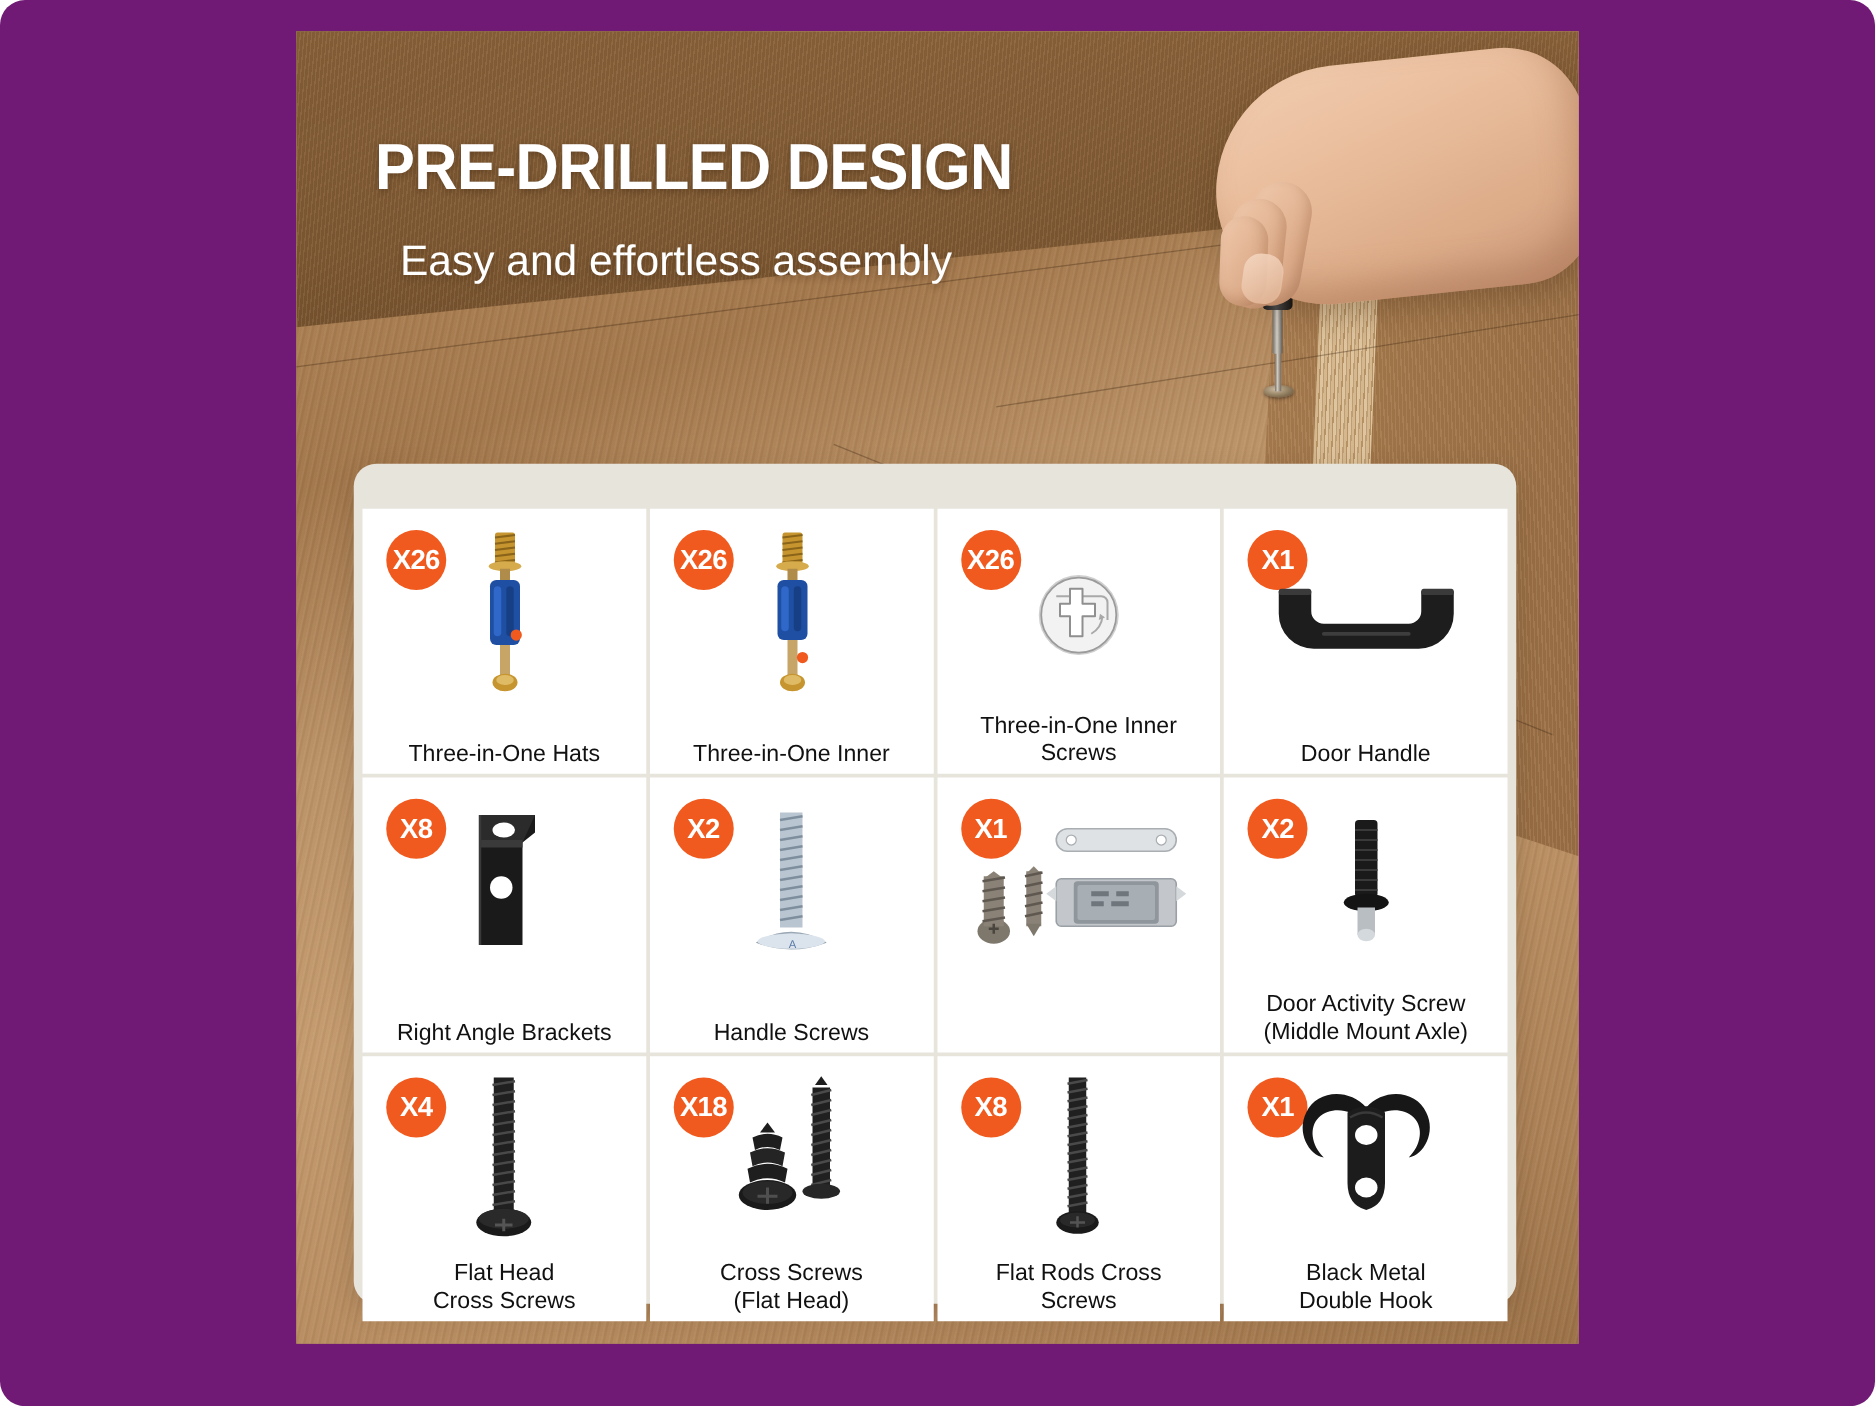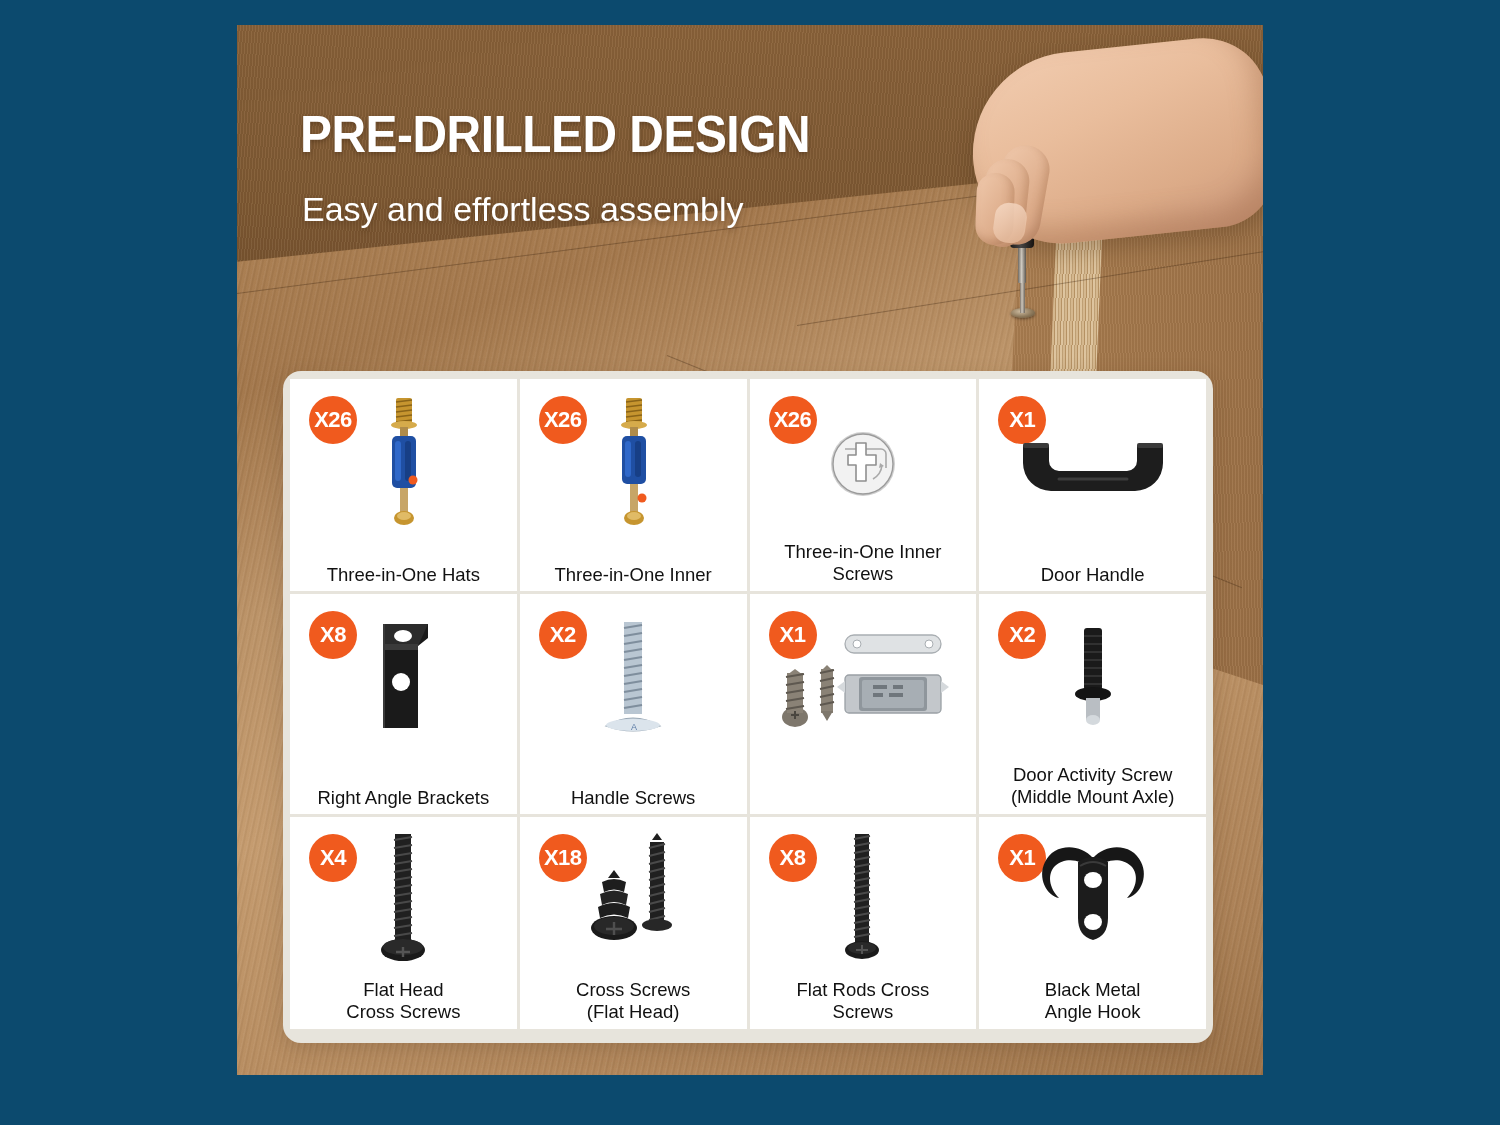--- a/index.html
+++ b/index.html
@@ -1,19 +1,19 @@
 <!DOCTYPE html>
 <html><head>
 <meta charset="utf-8">
 <title>Pre-Drilled Design</title>
 <style>
   html,body{margin:0;padding:0;background:#ffffff;}
   body{width:1500px;height:1125px;font-family:"Liberation Sans",sans-serif;overflow:hidden;}
 
-  #stage{position:relative;width:1500px;height:1125px;background:#0c4a6e;}
+  #stage{position:relative;width:1500px;height:1125px;background:#701a75;border-radius:20px;}
 
   
   #photo{
     position:absolute;left:237px;top:25px;width:1026px;height:1050px;
     overflow:hidden;background:#b08a5e;
   }
 
   
   .wood-base{
     position:absolute;inset:0;
@@ -120,34 +120,34 @@
   #title{
     position:absolute;left:300px;top:108px;
     font-family:"Liberation Sans",sans-serif;
     font-weight:bold;font-size:52px;line-height:1;letter-spacing:-.5px;
     color:#ffffff;
     transform:scaleX(.92);transform-origin:left center;
     text-shadow:0 2px 6px rgba(60,35,15,.45);
     white-space:nowrap;
   }
   #subtitle{
-    position:absolute;left:302px;top:190px;
+    position:absolute;left:320px;top:190px;
     font-size:34px;font-weight:normal;color:#ffffff;
     text-shadow:0 2px 6px rgba(60,35,15,.45);
     white-space:nowrap;
   }
 
   
   #parts-panel{
     position:absolute;left:283px;top:371px;width:930px;height:672px;
     background:#e7e4dc;border-radius:18px;
     box-shadow:0 6px 20px rgba(60,40,20,.18);
   }
   #parts-grid{
-    position:absolute;left:7px;top:8px;width:916px;height:600px;
+    position:absolute;left:7px;top:36px;width:916px;height:600px;
     display:grid;
     grid-template-columns:repeat(4,1fr);
     grid-template-rows:212px 220px 212px;
     gap:3px;
   }
   .cell{
     background:#ffffff;
     position:relative;
     display:flex;flex-direction:column;align-items:center;justify-content:flex-end;
     padding-bottom:6px;
@@ -516,19 +516,19 @@
             <path d="M65 16 c-14 -16 -40 -14 -48 4 c-8 16 2 34 14 36 c-10 -10 -12 -24 -4 -32 c9 -9 26 -7 34 2 z" fill="#171717"></path>
             <path d="M65 16 c14 -16 40 -14 48 4 c8 16 -2 34 -14 36 c10 -10 12 -24 4 -32 c-9 -9 -26 -7 -34 2 z" fill="#171717"></path>
             <path d="M50 20 q15 -10 30 0 v56 q0 18 -15 22 q-15 -4 -15 -22 z" fill="#1c1c1c"></path>
             <ellipse cx="65" cy="38" rx="9" ry="8" fill="#ffffff"></ellipse>
             <ellipse cx="65" cy="80" rx="9" ry="8" fill="#ffffff"></ellipse>
             <path d="M52 24 q13 -8 26 0" stroke="#3a3a3a" stroke-width="2" fill="none"></path>
           </svg>
         </div>
         <div class="label label two">
           <span>Black Metal</span><br>
-          <span>Angle Hook</span>
+          <span>Double Hook</span>
         </div>
       </div>
 
     </div>
   </div>
 </div>
 
 </body></html>

